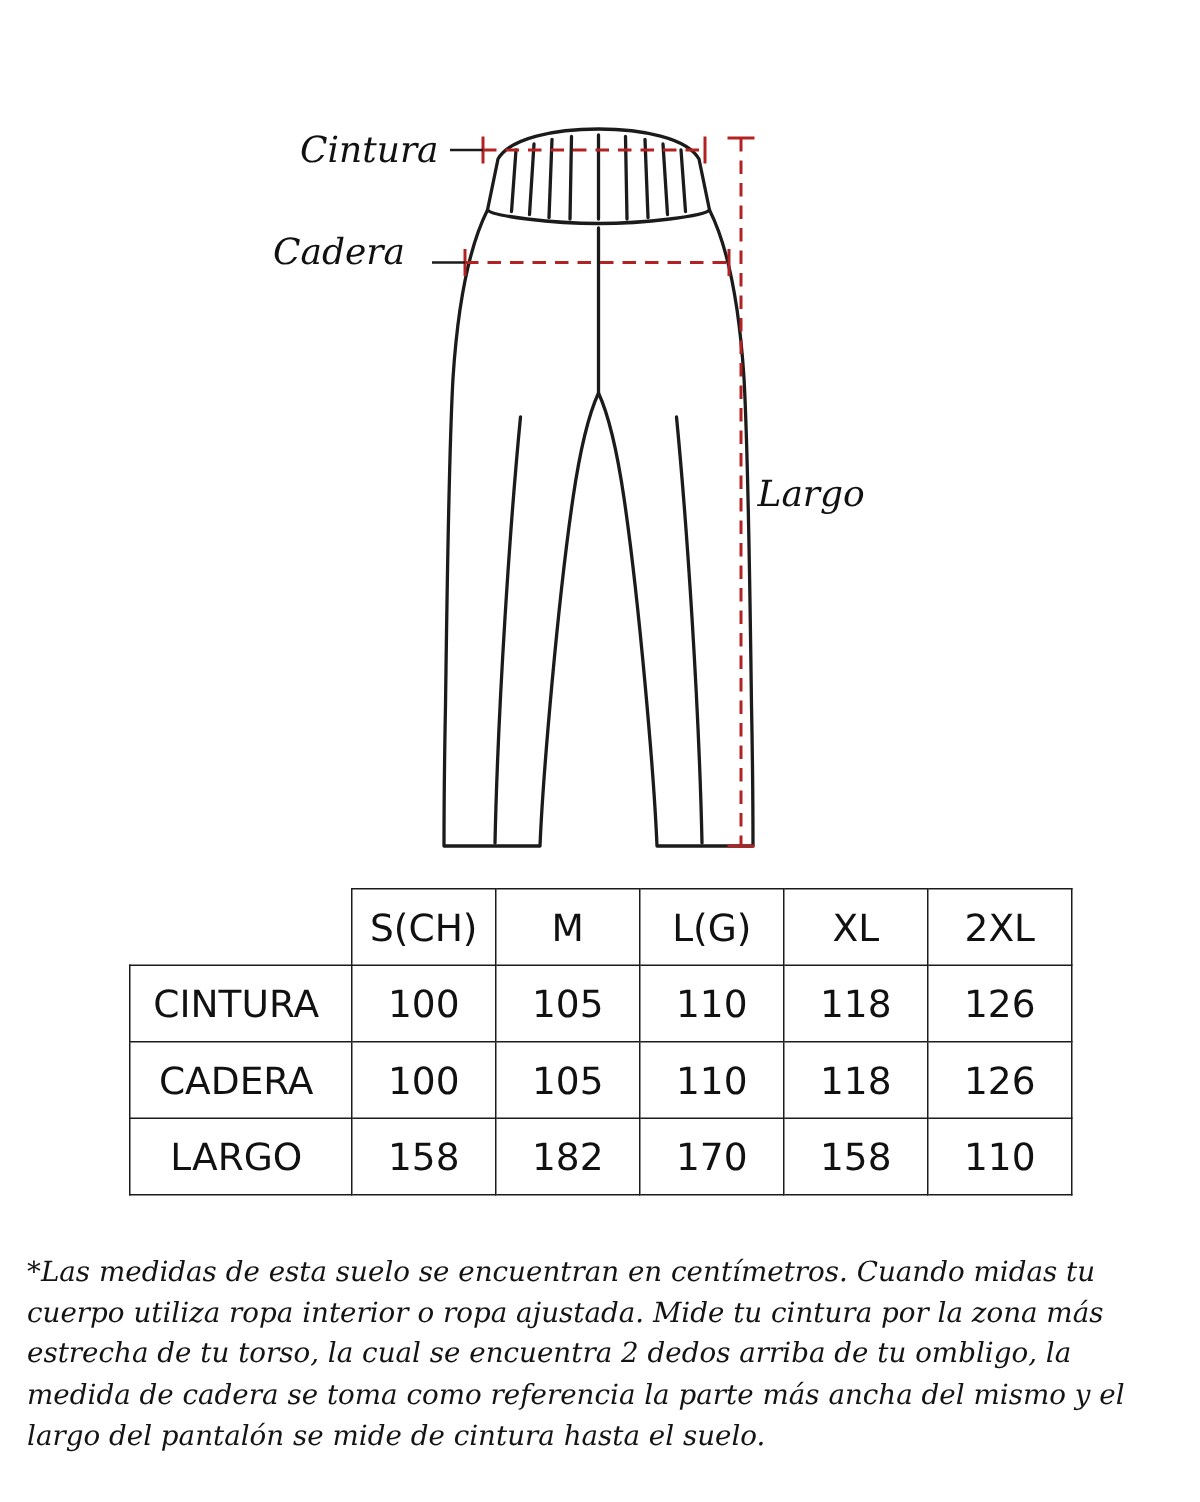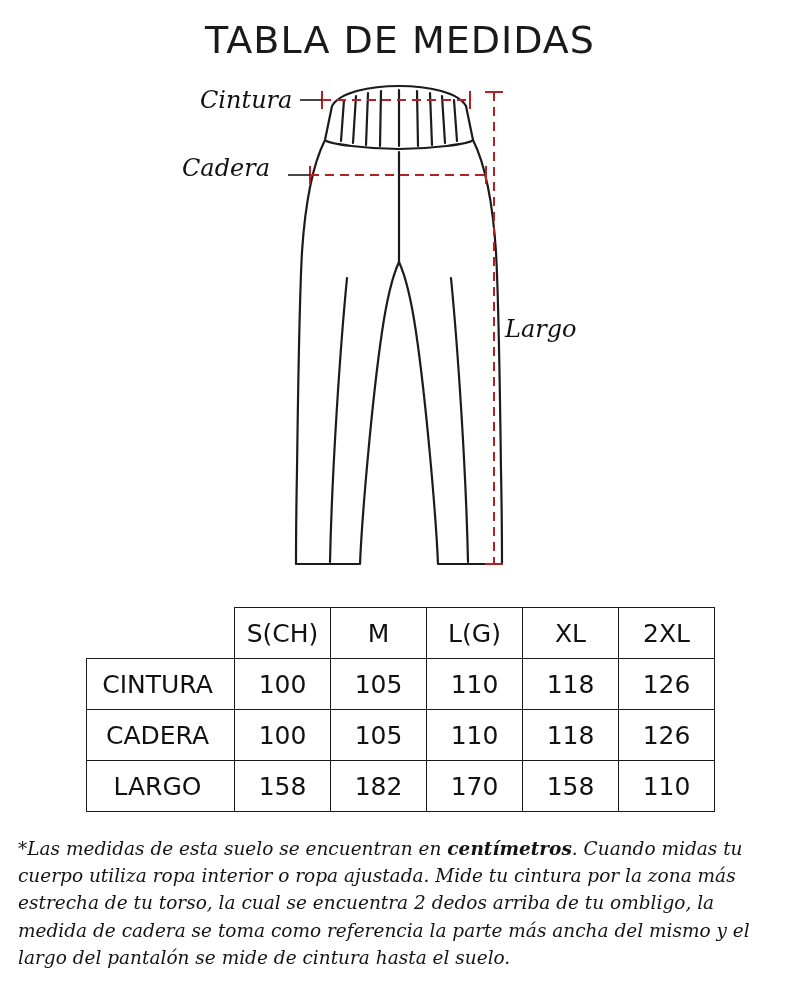--- a/index.html
+++ b/index.html
@@ -55,21 +55,21 @@
     font-family: "DejaVu Serif", serif;
     white-space: nowrap;
   }
   .label-cintura { left: 200px; top: 16px; }
   .label-cadera  { left: 182px; top: 84px; }
   .label-largo   { left: 505px; top: 245px; }
 
   
   .size-table {
     position: absolute;
-    top: 607px;
+    top: 592px;
     left: 86px;
     width: 628px;
     border-collapse: collapse;
     table-layout: fixed;
     padding-left: 20px;
   }
   .size-table td, .size-table th {
     border: 1px solid #1b1b1b;
     height: 50px;
     text-align: center;
@@ -97,30 +97,29 @@
     left: 18px;
     width: 766px;
     font-size: 18.5px;
     line-height: 1.48;
     font-style: italic;
     font-family: "DejaVu Serif", serif;
     color: #141414;
     text-align: left;
   }
   .footnote b {
-    font-weight: bold;
+    font-weight: normal;
     font-style: italic;
   }
 </style>
 </head>
 <body>
 
 <div class="page">
 
-  <div class="title">TABLA DE MEDIDAS</div>
 
   <div class="illustration">
     <svg width="800" height="510" viewBox="0 0 800 510">
 
       <g fill="none" stroke="#1b1b1b" stroke-width="2.2" stroke-linejoin="round" stroke-linecap="round">
         <path d="M332,36 C340,22 370,16 399,16 C428,16 458,22 466,36
                  L473,70
                  C470,74 430,79 399,79 C368,79 328,74 325,70 Z"></path>
 
         <path d="M344,30 L341,71"></path>

